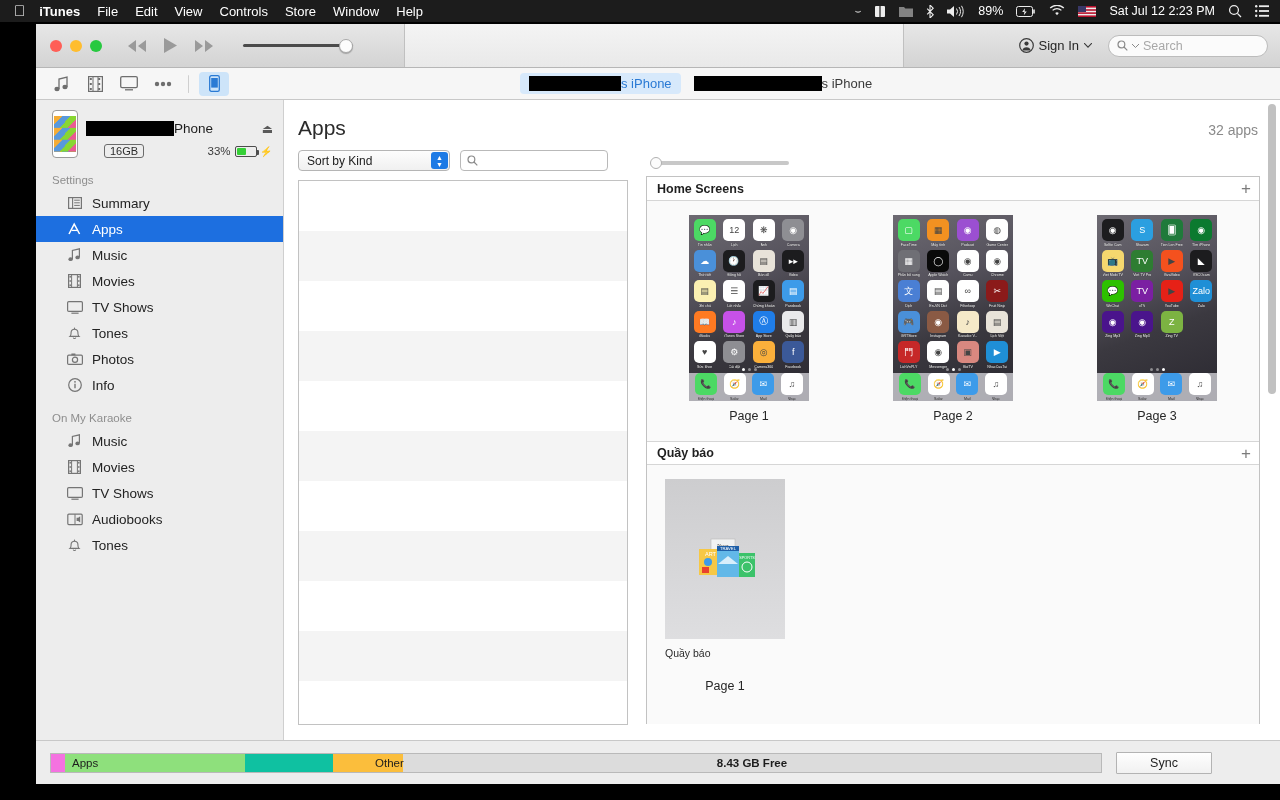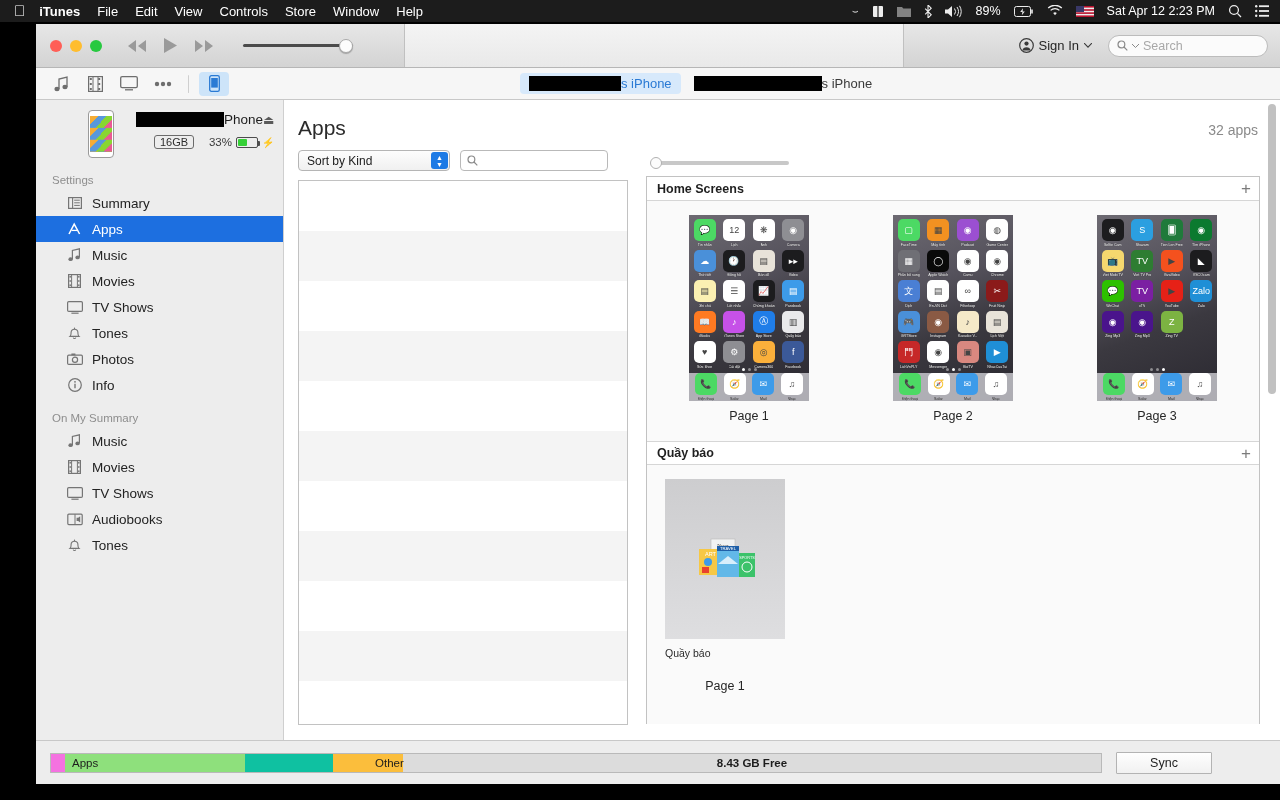--- a/index.html
+++ b/index.html
@@ -85,21 +85,21 @@
   .devtabs { position: absolute; left: 484px; display: flex; align-items: center; gap: 4px; font-size: 13px; }
   .devtab { padding: 3px 9px; border-radius: 4px; color: #2a7ad4; white-space: nowrap; display:flex; align-items:center;}
   .devtab.active { background: #d7e9fb; }
   .redact { display: inline-block; background: #000; height: 15px; vertical-align: middle; }
 
   
   .body { display: flex; height: 660px; }
 
   
   .sidebar { width: 248px; background: #ededed; border-right: 1px solid #cfcfcf; position: relative; }
-  .devhead { display: flex; align-items: flex-start; padding: 10px 10px 8px 16px; gap: 22px; margin-left: 36px; }
+  .devhead { display: flex; align-items: flex-end; padding: 10px 10px 8px 16px; gap: 8px; }
   .phone-thumb {
     width: 26px; height: 48px; border: 1px solid #9a9a9a; border-radius: 4px;
     background: #fff; position: relative; overflow: hidden; flex: none;
   }
   .phone-thumb .scr {
     position: absolute; left: 1px; right: 1px; top: 5px; bottom: 5px;
     background:
       linear-gradient(135deg,#f5a623 0 25%,#4a90d9 25% 50%,#7ed321 50% 75%,#e94b8b 75% 100%),
       linear-gradient(#6a7b8c,#3d4a57);
     background-size: 100% 33%, 100% 100%;
@@ -275,21 +275,21 @@
         <rect width="18" height="11" fill="#fff"></rect>
         <g fill="#c8102e">
             <rect y="0" width="18" height="1.6"></rect>
             <rect y="3.2" width="18" height="1.6"></rect>
             <rect y="6.3" width="18" height="1.6"></rect>
             <rect y="9.4" width="18" height="1.6"></rect>
           </g>
         <rect width="8" height="6" fill="#3c3b6e"></rect>
       </svg>
     </span>
-    <span>Sat Apr 12  2:23 PM</span>
+    <span>Sat Jul 12  2:23 PM</span>
     <span class="ic">
       <svg width="14" height="14" viewBox="0 0 14 14">
           <circle cx="6" cy="6" r="4.4" fill="none" stroke="#fff" stroke-width="1.3"></circle>
           <path d="M9.4 9.4L13 13" stroke="#fff" stroke-width="1.3"></path>
         </svg>
     </span>
     <span class="ic">
       <svg width="14" height="12" viewBox="0 0 14 12">
           <g fill="#fff">
             <circle cx="1.2" cy="1.2" r="1.2"></circle>
@@ -530,21 +530,21 @@
         <span class="gly">
           <svg width="14" height="14" viewBox="0 0 14 14">
               <circle cx="7" cy="7" r="6.3" fill="none" stroke="currentColor" stroke-width="1.2"></circle>
               <path d="M7 5.8v4.4" stroke="currentColor" stroke-width="1.4"></path>
               <circle cx="7" cy="3.8" r="0.9" fill="currentColor"></circle>
             </svg>
         </span>
         <span>Info</span>
       </div>
 
-      <div class="sect-title" style="padding-top:14px;">On My Summary</div>
+      <div class="sect-title" style="padding-top:14px;">On My Karaoke</div>
       <div class="navitem">
         <span class="gly">
           <svg width="13" height="14" viewBox="0 0 13 14">
               <path d="M4.4 11V2.4l7-1.6V9" fill="none" stroke="currentColor" stroke-width="1.2"></path>
               <ellipse cx="2.6" cy="11.2" rx="2.2" ry="1.9" fill="currentColor"></ellipse>
               <ellipse cx="9.6" cy="9.4" rx="2.2" ry="1.9" fill="currentColor"></ellipse>
             </svg>
         </span>
         <span>Music</span>
       </div>

